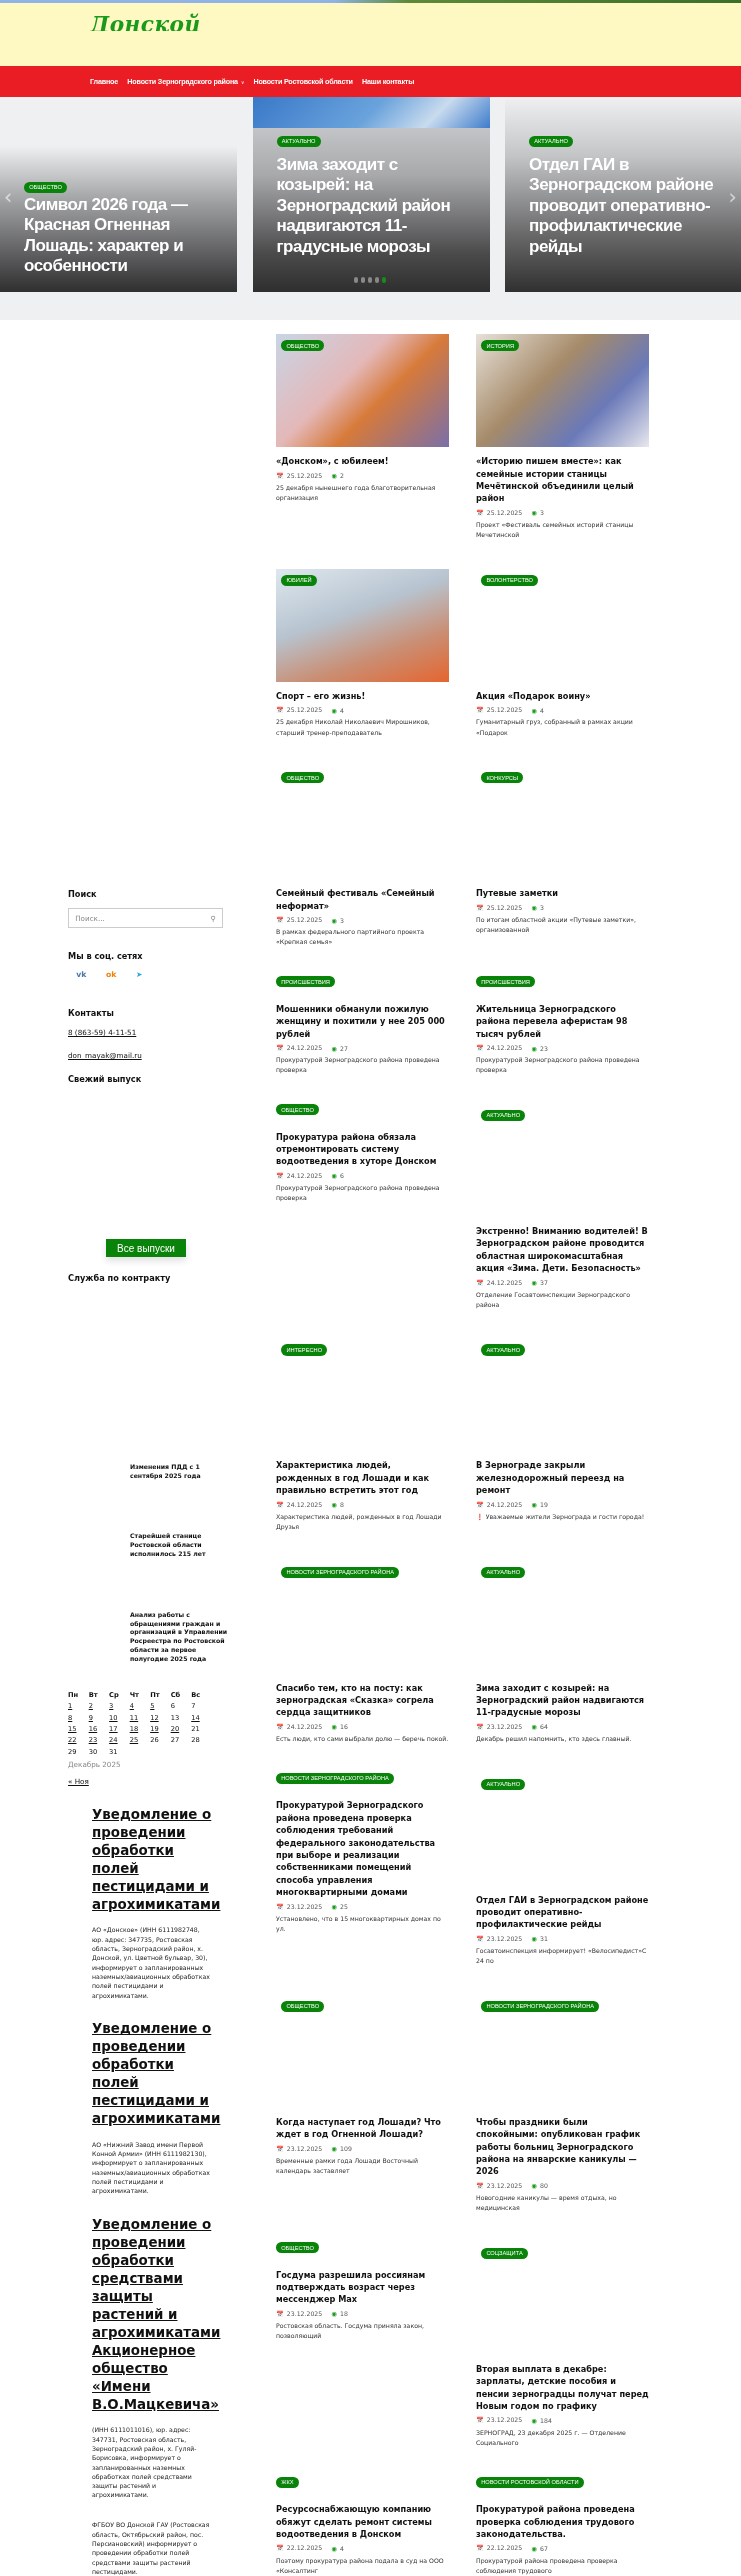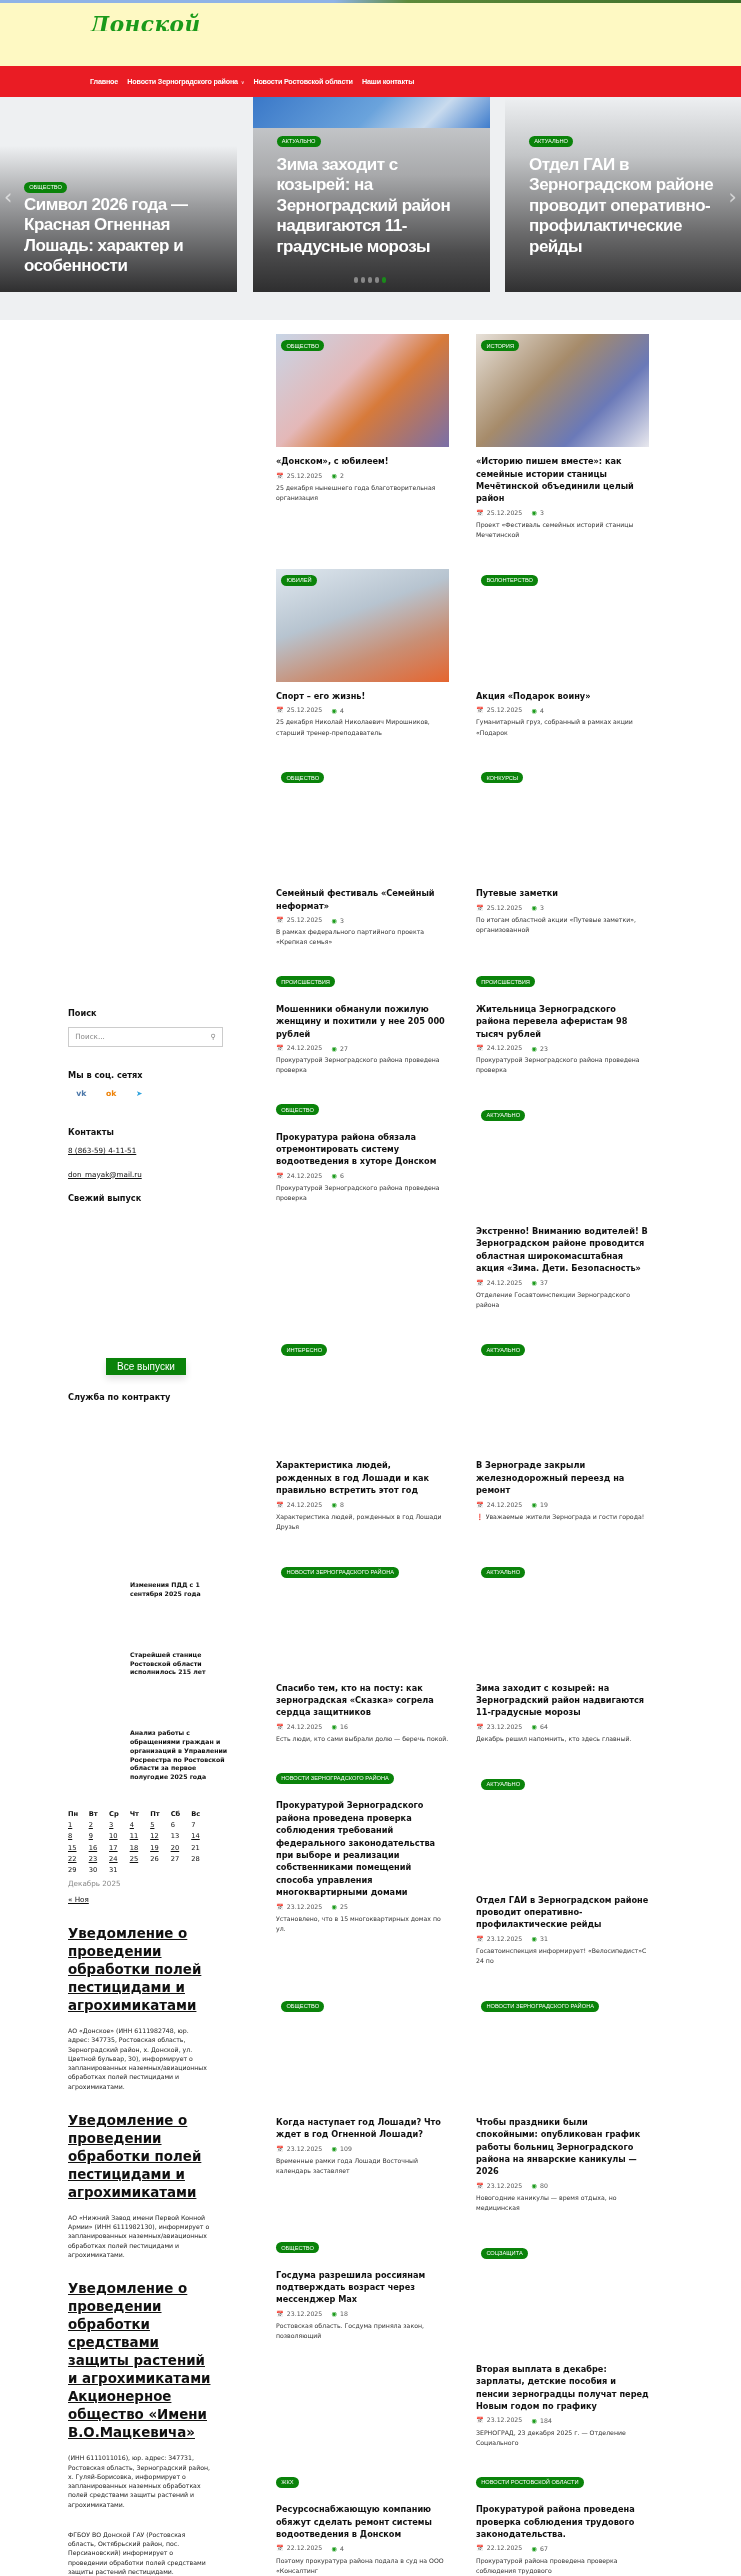--- a/index.html
+++ b/index.html
@@ -39,21 +39,21 @@
   .contact-link { display: block; font-size: 7.2px; text-decoration: underline; margin-bottom: 14.4px; }
   .btn-all { display: block; margin: 155px 0 16.5px 38px; width: 80px; height: 17.5px; background: #0a830a; color: #fff; border: none; font-size: 10px; box-shadow: 0 4.1px 7.2px rgba(0,0,0,.12); }
   .side-post { margin-left: 62px; font-size: 6.2px; font-weight: bold; line-height: 8.8px; width: 98px; }
   .calendar { margin-top: 26px; font-size: 6.7px; }
   .calendar table { border-collapse: collapse; }
   .calendar th { text-align: left; font-weight: bold; width: 23px; height: 11.3px; }
   .calendar td { height: 11.3px; }
   .calendar td.link { text-decoration: underline; }
   .cal-caption { color: #888; margin-top: 3.1px; font-size: 7.2px; }
   .cal-prev { display: block; margin-top: 7.2px; text-decoration: underline; font-size: 7.2px; }
-  .notice { margin-top: 20.6px; }
+  .notice { margin-top: 20.6px; margin-left: 24px; }
   .notice h2 { font-size: 13.4px; font-weight: 800; text-decoration: underline; line-height: 18px; margin-bottom: 11.3px; }
   .notice p { font-size: 6.2px; line-height: 9.3px; color: #222; }
   .main { width: 399px; margin-left: 54px; }
   .grid { display: grid; grid-template-columns: 173px 173px; column-gap: 27px; row-gap: 28px; }
   .card { position: relative; }
   .card .thumb { width: 173px; height: 113px; background: #fff; position: relative; }
   .card .thumb.photo { background: linear-gradient(135deg,#c8d5e6,#e4b8b8 40%,#d77a3a 60%,#7a6fa8); }
   .card .thumb.photo2 { background: linear-gradient(135deg,#e7e1d9,#a68b6a 40%,#6a79b8 70%,#e8e8ee); }
   .card .thumb.photo3 { background: linear-gradient(160deg,#dfe7ee,#b7c4d0 40%,#c98f75 70%,#e5652f); }
   .card .thumb .badge { position: absolute; left: 5.2px; top: 6.2px; }

